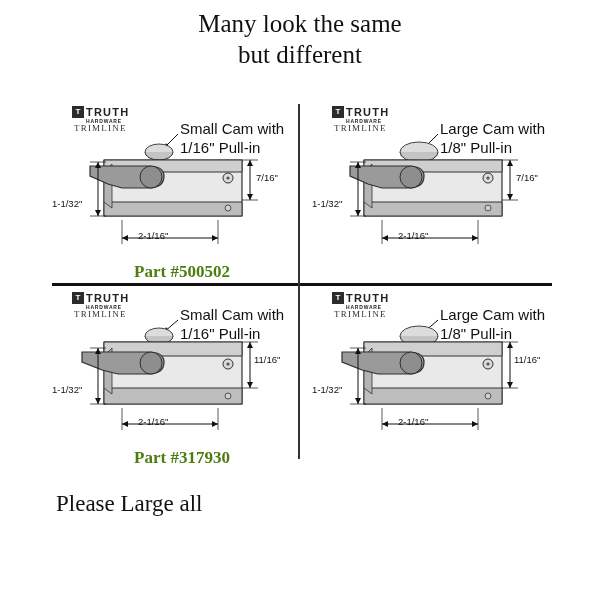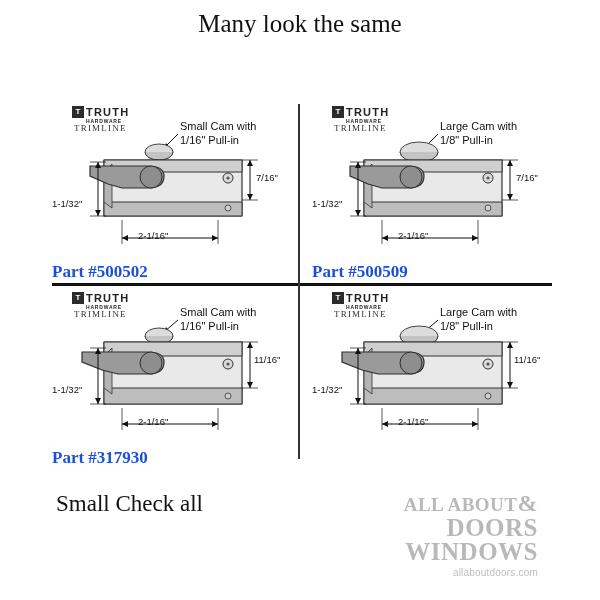--- a/index.html
+++ b/index.html
@@ -54,24 +54,25 @@
     width: 2px;
     height: 355px;
     background: #333;
   }
 
   .part-label {
     position: absolute;
     bottom: 0;
     left: 0;
     width: 100%;
+    text-align: center;
     font-family: "Liberation Serif", serif;
     font-size: 17px;
     font-weight: bold;
-    color: #1d4ed8;
+    color: #4d7c0f;
   }
 
   .brand {
     position: absolute;
     left: 34px;
     top: 2px;
     font-family: "Liberation Sans", sans-serif;
     font-size: 7px;
     font-weight: bold;
     letter-spacing: 0.6px;
@@ -101,21 +102,21 @@
     top: 19px;
     font-family: Liberation Serif, serif;
     font-size: 9px;
     letter-spacing: 1.2px;
     color: #333;
   }
 
   .callout {
     position: absolute;
     font-family: "Liberation Sans", sans-serif;
-    font-size: 11px;
+    font-size: 15px;
     color: #111;
     line-height: 1.25;
     white-space: pre-line;
   }
   .dim-text {
     position: absolute;
     font-family: "Liberation Sans", sans-serif;
     font-size: 9.5px;
     color: #111;
   }
@@ -155,20 +156,21 @@
   }
   svg { display: block; }
 </style>
 </head>
 <body>
 
 <div id="page">
 
   <div id="title-wrap">
     <div class="title">Many look the same</div>
+    <div class="title">but different</div>
   </div>
 
   <div class="divider-h"></div>
   <div class="divider-v"></div>
 
   <div class="quad" id="quad-tl">
     <div class="brand-mark">T</div>
     <div class="brand">
       <div class="b1">TRUTH</div>
       <div class="b2">HARDWARE</div>
@@ -262,21 +264,20 @@
       <path d="M46 112 l-3 -6 l6 0 z" fill="#111"></path>
       <line x1="38" y1="58" x2="54" y2="58" stroke="#111" stroke-width="0.7"></line>
       <line x1="38" y1="112" x2="54" y2="112" stroke="#111" stroke-width="0.7"></line>
       <line x1="70" y1="134" x2="166" y2="134" stroke="#111" stroke-width="1"></line>
       <path d="M70 134 l6 -3 l0 6 z" fill="#111"></path>
       <path d="M166 134 l-6 -3 l0 6 z" fill="#111"></path>
       <line x1="70" y1="116" x2="70" y2="140" stroke="#111" stroke-width="0.7"></line>
       <line x1="166" y1="116" x2="166" y2="140" stroke="#111" stroke-width="0.7"></line>
     </svg>
 
-    <div class="part-label">Part #500509</div>
   </div>
 
   <div class="quad" id="quad-bl">
     <div class="brand-mark">T</div>
     <div class="brand">
       <div class="b1">TRUTH</div>
       <div class="b2">HARDWARE</div>
     </div>
     <div class="trimline">TRIMLINE</div>
 
@@ -362,25 +363,17 @@
       <line x1="70" y1="134" x2="166" y2="134" stroke="#111" stroke-width="1"></line>
       <path d="M70 134 l6 -3 l0 6 z" fill="#111"></path>
       <path d="M166 134 l-6 -3 l0 6 z" fill="#111"></path>
       <line x1="70" y1="118" x2="70" y2="140" stroke="#111" stroke-width="0.7"></line>
       <line x1="166" y1="118" x2="166" y2="140" stroke="#111" stroke-width="0.7"></line>
     </svg>
 
   </div>
 
   <div class="footer">
-    <div>Small Check all</div>
-  </div>
-
-  <div class="wm">
-    <div class="l1">
-      <span>ALL ABOUT</span><span style="font-size:24px;">&amp;</span>
-    </div>
-    <div class="l2">DOORS</div>
-    <div class="l3">WINDOWS</div>
-    <div class="l4">allaboutdoors.com</div>
-  </div>
+    <div>Please Large all</div>
+  </div>
+
 
 </div>
 
 </body></html>

